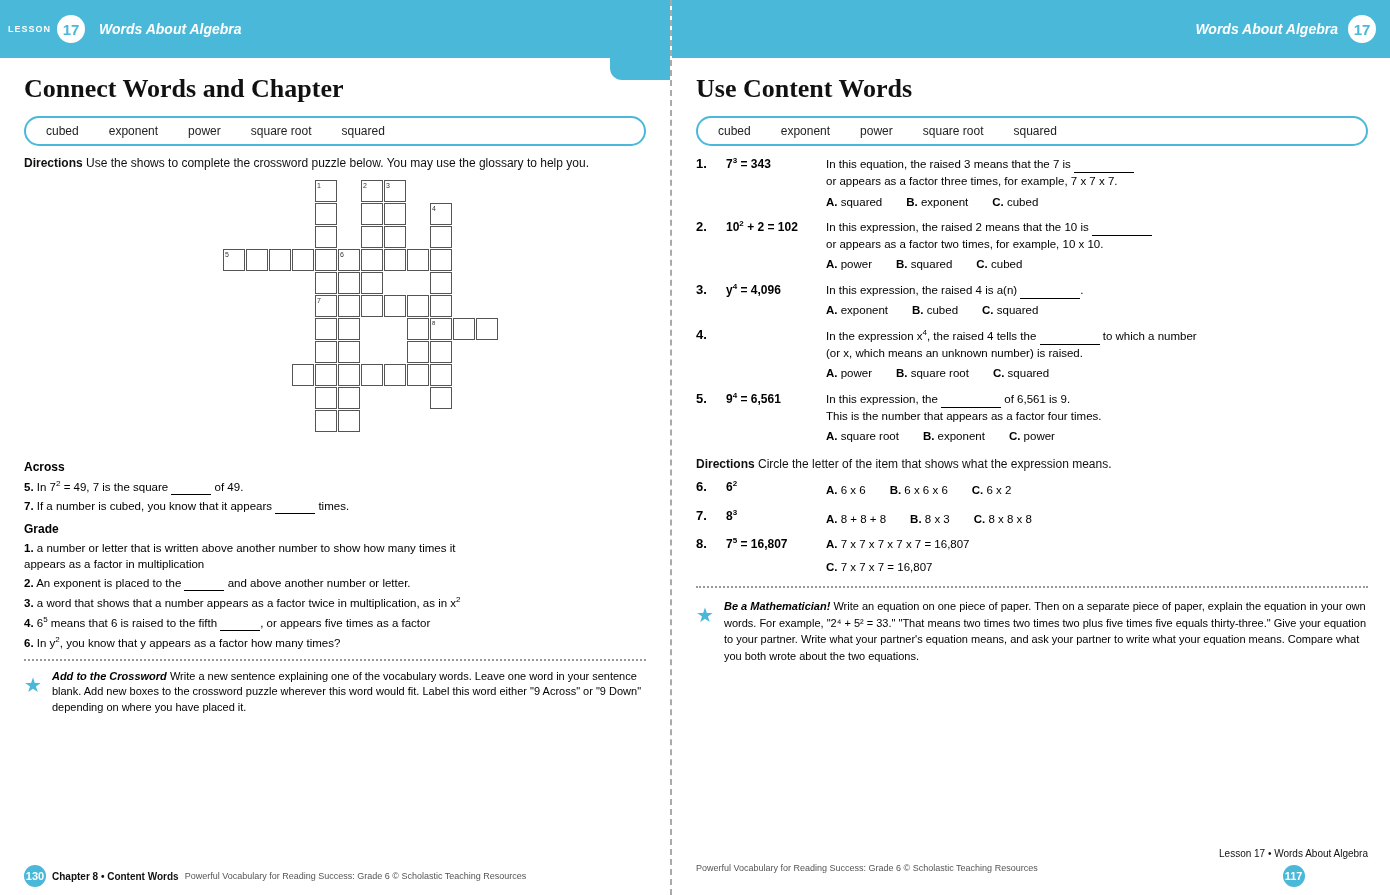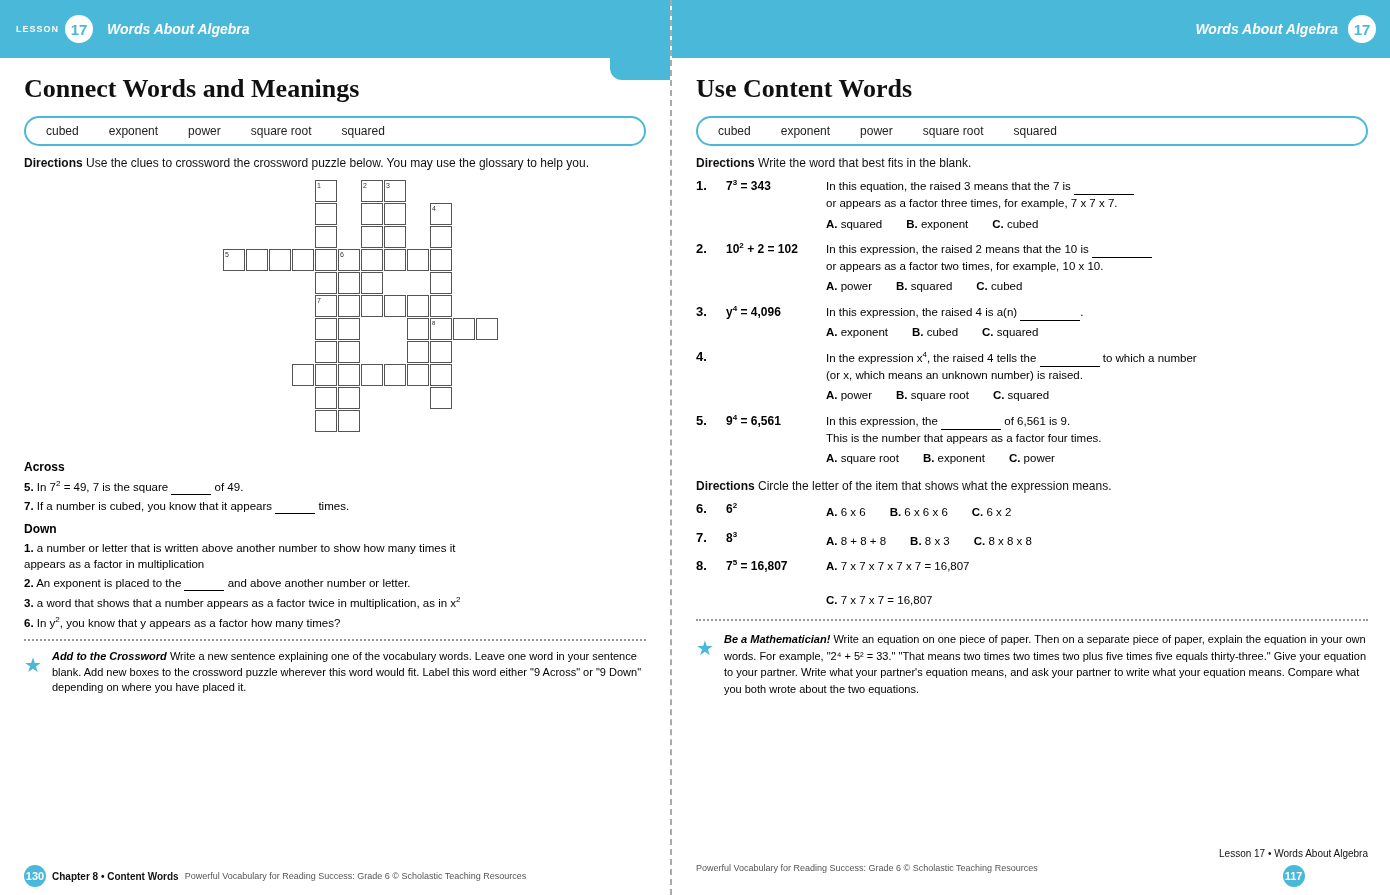--- a/index.html
+++ b/index.html
@@ -40,21 +40,21 @@
       border-left: 2px dashed #aaa;
       flex-shrink: 0;
     }
 
     
     .header-band {
       background: #4ab8d8;
       height: 58px;
       display: flex;
       align-items: center;
-      padding: 0 16px;
+      padding: 0 8px;
       position: relative;
     }
     .header-band-right {
       background: #4ab8d8;
       height: 58px;
       display: flex;
       align-items: center;
       padding: 0 16px;
       justify-content: flex-end;
     }
@@ -324,32 +324,32 @@
   <div class="header-band">
     <div class="lesson-badge">
       <span class="lesson-text-small">LESSON</span>
       <div class="lesson-number-circle">17</div>
       <span class="lesson-title-header">Words About Algebra</span>
     </div>
     <div class="blue-tab"></div>
   </div>
 
   <div class="page-content">
-    <h1 class="page-title">Connect Words and Meanings</h1>
+    <h1 class="page-title">Connect Words and Chapter</h1>
 
     <div class="word-bank">
       <span class="word-bank-word">cubed</span>
       <span class="word-bank-word">exponent</span>
       <span class="word-bank-word">power</span>
       <span class="word-bank-word">square root</span>
       <span class="word-bank-word">squared</span>
     </div>
 
     <p class="directions-line">
-      <strong>Directions</strong> <span>Use the clues to crossword the crossword puzzle below. You may use the glossary to help you.</span>
+      <strong>Directions</strong> <span>Use the shows to complete the crossword puzzle below. You may use the glossary to help you.</span>
     </p>
 
     <div class="crossword-container">
       <div class="cw-grid" style="position:relative; width:290px; height:260px;">
 
         <div class="cw-cell" style="left:110px;top:0px;">
             <span class="cw-cell-num">1</span>
           </div>
 
         <div class="cw-cell" style="left:156px;top:0px;">
@@ -436,29 +436,32 @@
 
     <div class="clues-section">
       <h3>Across</h3>
       <p>
         <strong>5.</strong> In 7<sup>2</sup> = 49, 7 is the square <span style="border-bottom:1px solid #000; display:inline-block; width:40px; height:11px; vertical-align:bottom;"></span> of 49.
       </p>
       <p>
         <strong>7.</strong> If a number is cubed, you know that it appears <span style="border-bottom:1px solid #000; display:inline-block; width:40px; height:11px; vertical-align:bottom;"></span> times.
       </p>
 
-      <h3 style="margin-top:8px;">Down</h3>
+      <h3 style="margin-top:8px;">Grade</h3>
       <p>
         <strong>1.</strong> a number or letter that is written above another number to show how many times it<br>appears as a factor in multiplication
       </p>
       <p>
         <strong>2.</strong> An exponent is placed to the <span style="border-bottom:1px solid #000; display:inline-block; width:40px; height:11px; vertical-align:bottom;"></span> and above another number or letter.
       </p>
       <p>
         <strong>3.</strong> a word that shows that a number appears as a factor twice in multiplication, as in x<sup>2</sup>
+      </p>
+      <p>
+        <strong>4.</strong> 6<sup>5</sup> means that 6 is raised to the fifth <span style="border-bottom:1px solid #000; display:inline-block; width:40px; height:11px; vertical-align:bottom;"></span>, or appears five times as a factor
       </p>
       <p>
         <strong>6.</strong> In y<sup>2</sup>, you know that y appears as a factor how many times?
       </p>
     </div>
 
     <div class="dotted-line"></div>
 
     <div class="bottom-note">
       <span class="star-icon">★</span>
@@ -491,23 +494,20 @@
     <h1 class="page-title">Use Content Words</h1>
 
     <div class="word-bank">
       <span class="word-bank-word">cubed</span>
       <span class="word-bank-word">exponent</span>
       <span class="word-bank-word">power</span>
       <span class="word-bank-word">square root</span>
       <span class="word-bank-word">squared</span>
     </div>
 
-    <p class="directions-heading">
-      <strong>Directions</strong> <span>Write the word that best fits in the blank.</span>
-    </p>
 
     <div class="question-block">
       <span class="q-num">1.</span>
       <span class="q-eq">7<sup>3</sup> = 343</span>
       <div class="q-text">
         In this equation, the raised 3 means that the 7 is <span class="blank-line"></span><br>
         or appears as a factor three times, for example, 7 x 7 x 7.
         <div class="q-choices">
           <span class="q-choice"><strong>A.</strong> squared</span>
           <span class="q-choice"><strong>B.</strong> exponent</span>
@@ -597,21 +597,21 @@
             <span class="q-choice"><strong>B.</strong> 8 x 3</span>
             <span class="q-choice"><strong>C.</strong> 8 x 8 x 8</span>
           </div>
         </div>
       </div>
 
       <div class="question-block">
         <span class="q-num">8.</span>
         <span class="q-eq">7<sup>5</sup> = 16,807</span>
         <div class="q-text">
-          <div style="margin-bottom:17px;"><strong>A.</strong> 7 x 7 x 7 x 7 x 7 = 16,807</div>
+          <div style="margin-bottom:6px;"><strong>A.</strong> 7 x 7 x 7 x 7 x 7 = 16,807</div>
           <div><strong>C.</strong> 7 x 7 x 7 = 16,807</div>
         </div>
       </div>
     </div>
 
     <div class="right-dotted-line"></div>
 
     <div class="be-mathematician">
       <span class="star-icon">★</span>
       <div>

